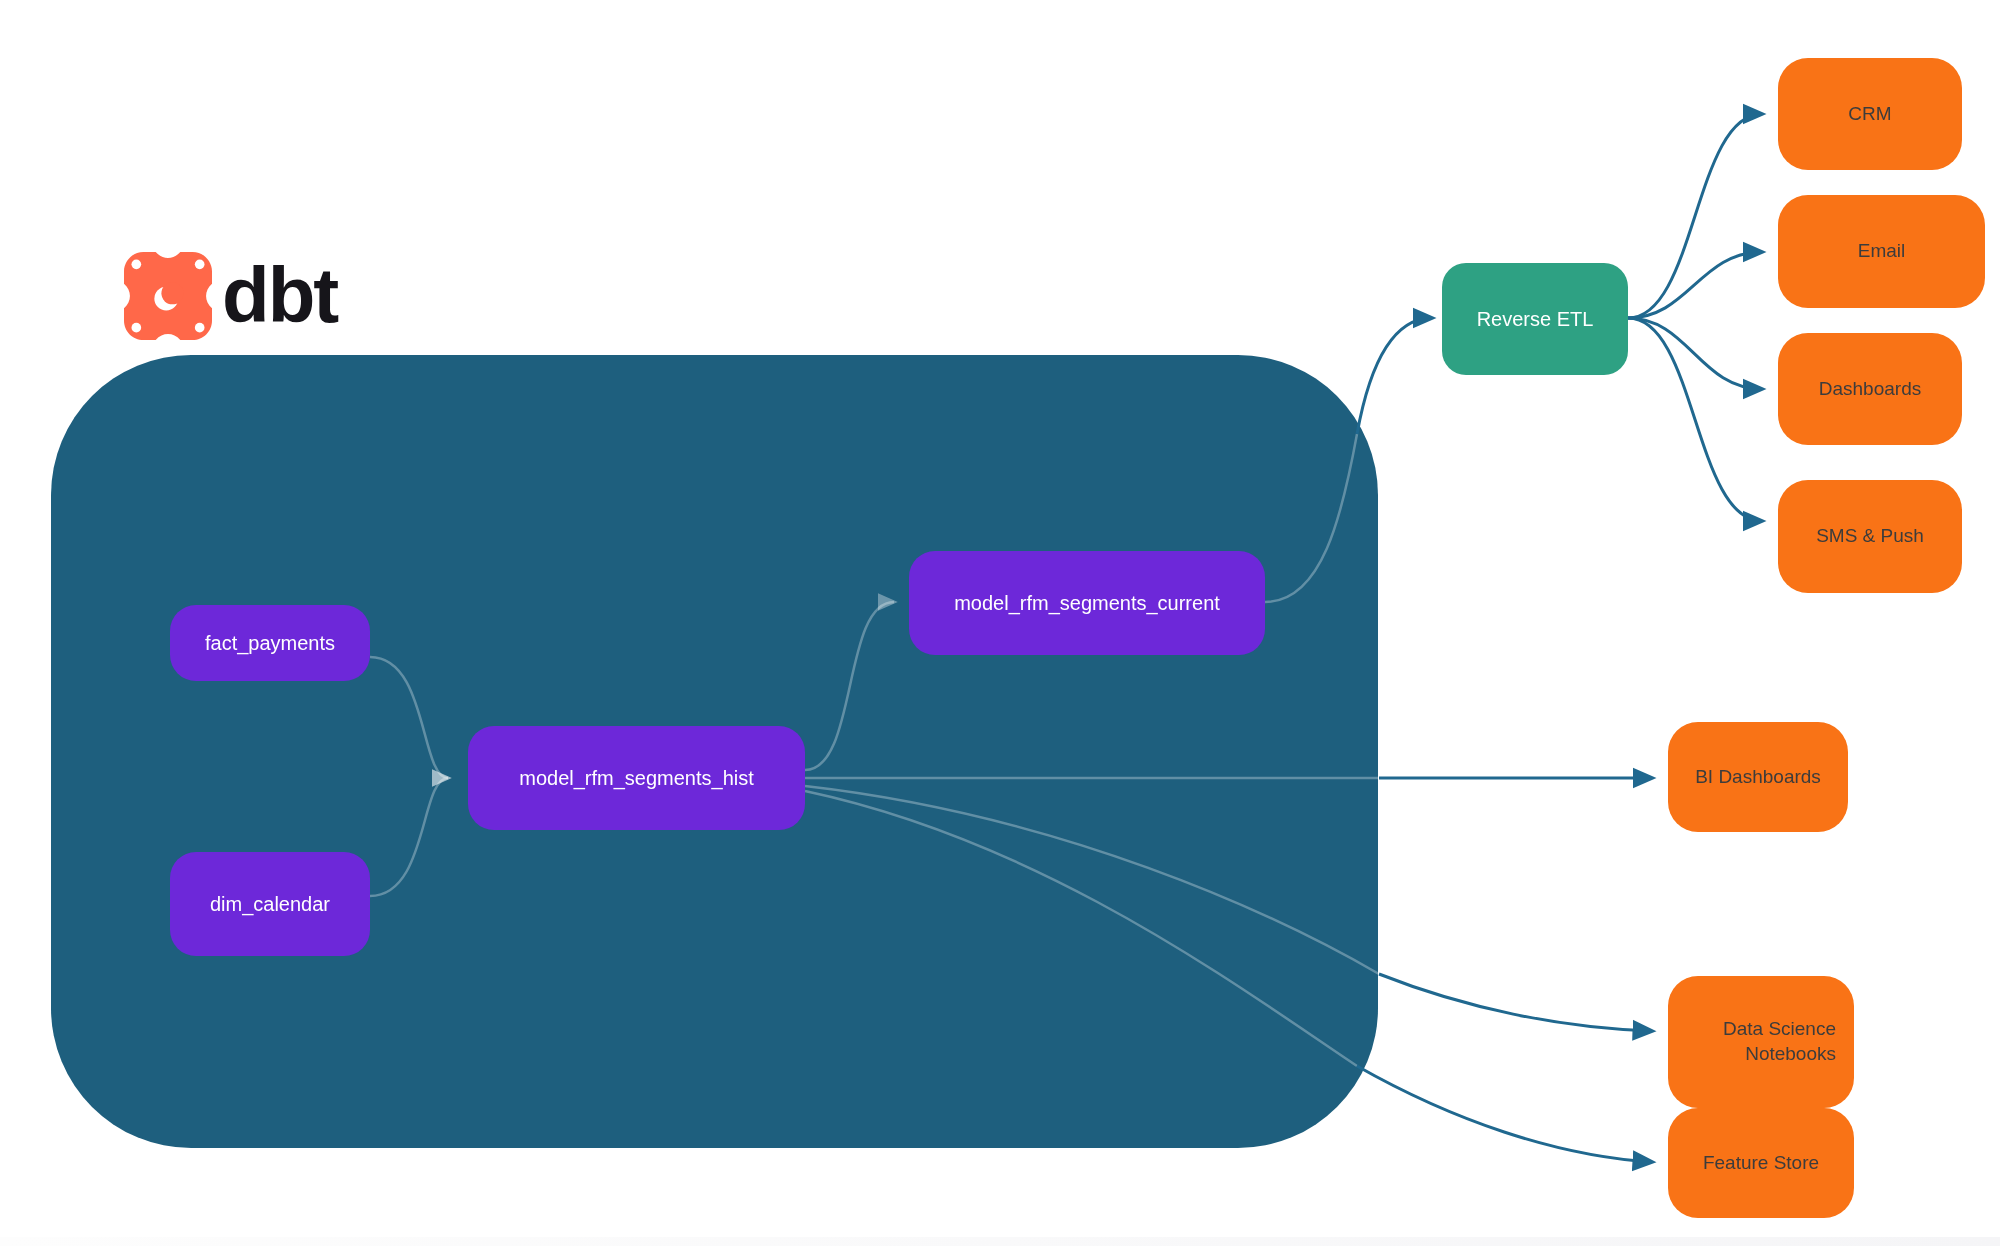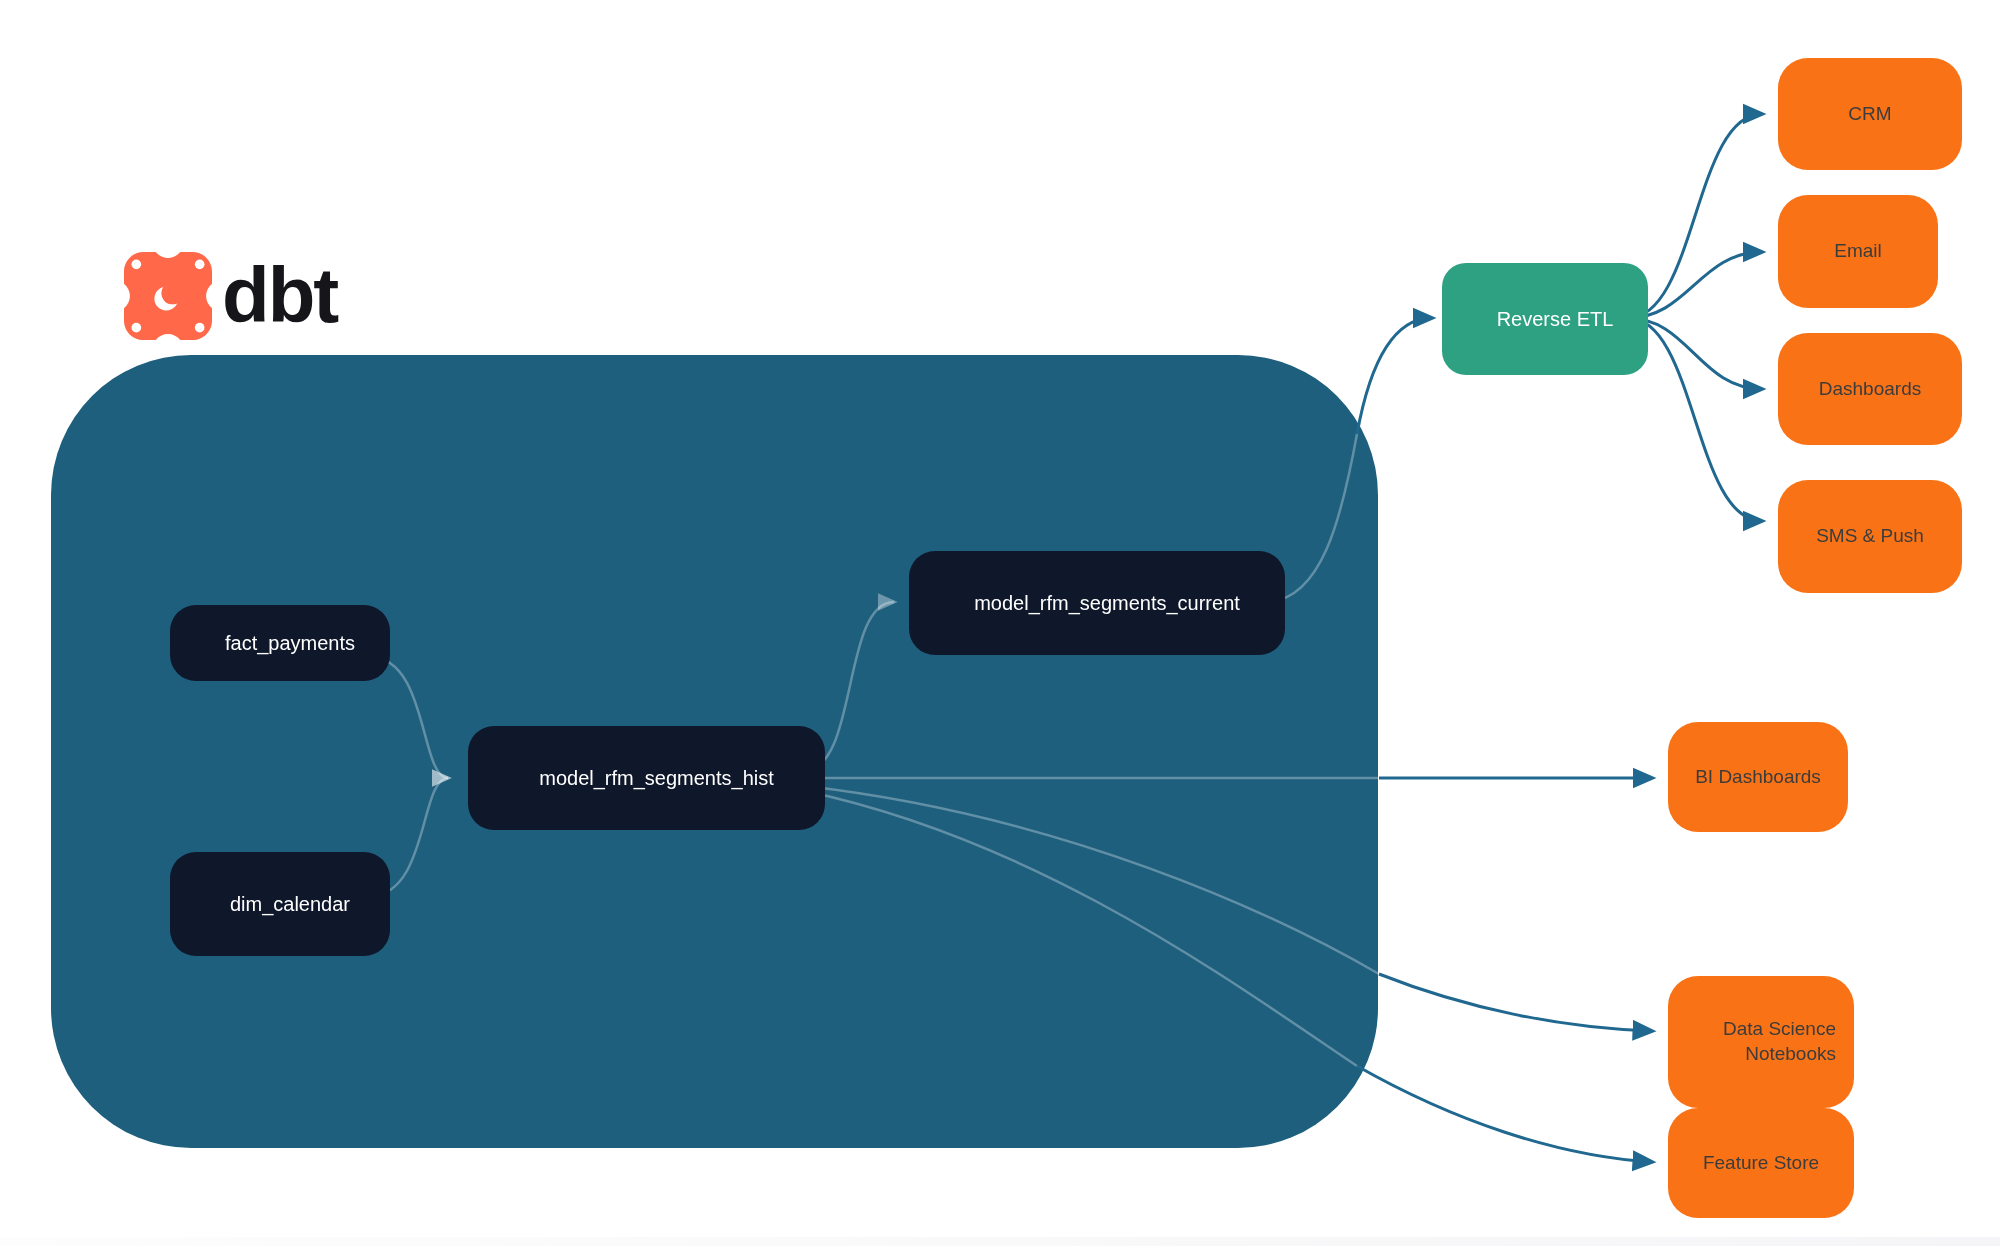--- a/index.html
+++ b/index.html
@@ -30,33 +30,33 @@
   svg.edges {
     position:absolute; left:0; top:0; z-index:2; pointer-events:none;
   }
   .edge-in  { fill:none; stroke:rgba(255,255,255,0.30); stroke-width:2.5; }
   .edge-out { fill:none; stroke:#20688f; stroke-width:3; }
 
   
   .node {
     position:absolute; z-index:3;
     display:flex; align-items:center; justify-content:center;
-    text-align:center; line-height:1.3;padding-left:20px;
+    text-align:center; line-height:1.3;
   }
-  .node.teal  { background:#0f172a; color:#ffffff; border-radius:26px; font-size:20px; }
+  .node.teal  { background:#6d28d9; color:#ffffff; border-radius:26px; font-size:20px; }
   .node.green { background:#2ea183; color:#ffffff; border-radius:24px; font-size:20px; }
   .node.gray  { background:#f97316; color:#3c3c3c; border-radius:30px; font-size:19px; padding:0 18px; box-sizing:border-box; }
 
   .n-fact    { left:170px;  top:605px;  width:200px; height:76px; }
   .n-dim     { left:170px;  top:852px;  width:200px; height:104px; }
   .n-hist    { left:468px;  top:726px;  width:337px; height:104px; }
   .n-current { left:909px;  top:551px;  width:356px; height:104px; }
   .n-retl    { left:1442px; top:263px;  width:186px; height:112px; }
   .n-crm     { left:1778px; top:58px;   width:184px; height:112px; }
-  .n-email   { left:1778px; top:195px;  width:160px; height:113px; }
+  .n-email   { left:1778px; top:195px;  width:207px; height:113px; }
   .n-adv     { left:1778px; top:333px;  width:184px; height:112px; }
   .n-sms     { left:1778px; top:480px;  width:184px; height:113px; }
   .n-bi      { left:1668px; top:722px;  width:180px; height:110px; }
   .n-ds      { left:1668px; top:976px;  width:186px; height:132px;text-align:right; }
   .n-fs      { left:1668px; top:1108px; width:186px; height:110px; }
 
   .bottom-edge {
     position:absolute; left:0; right:0; bottom:0; height:9px;
     background:linear-gradient(to right, #fdfdfd, #f5f5f7); z-index:0;
   }

